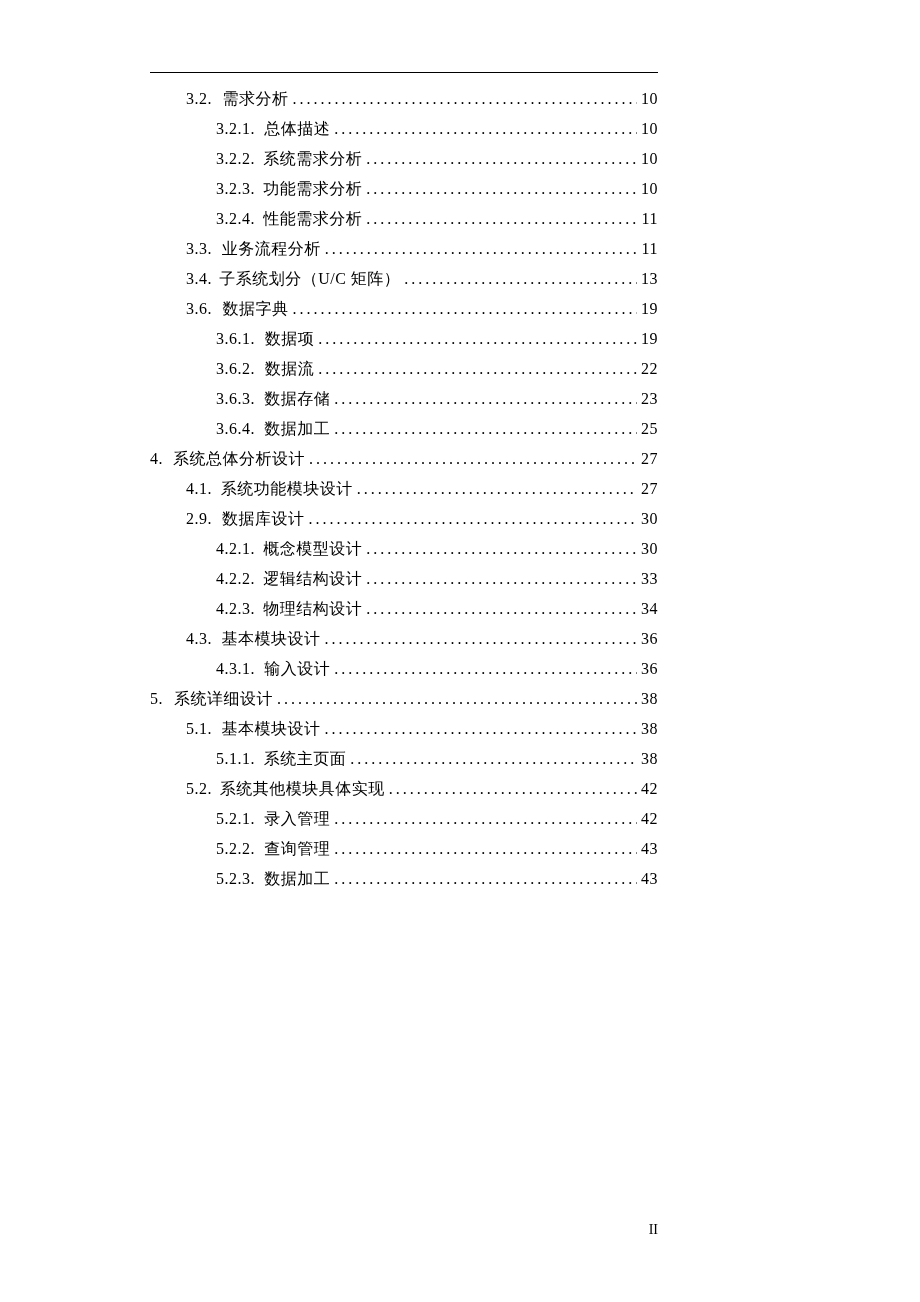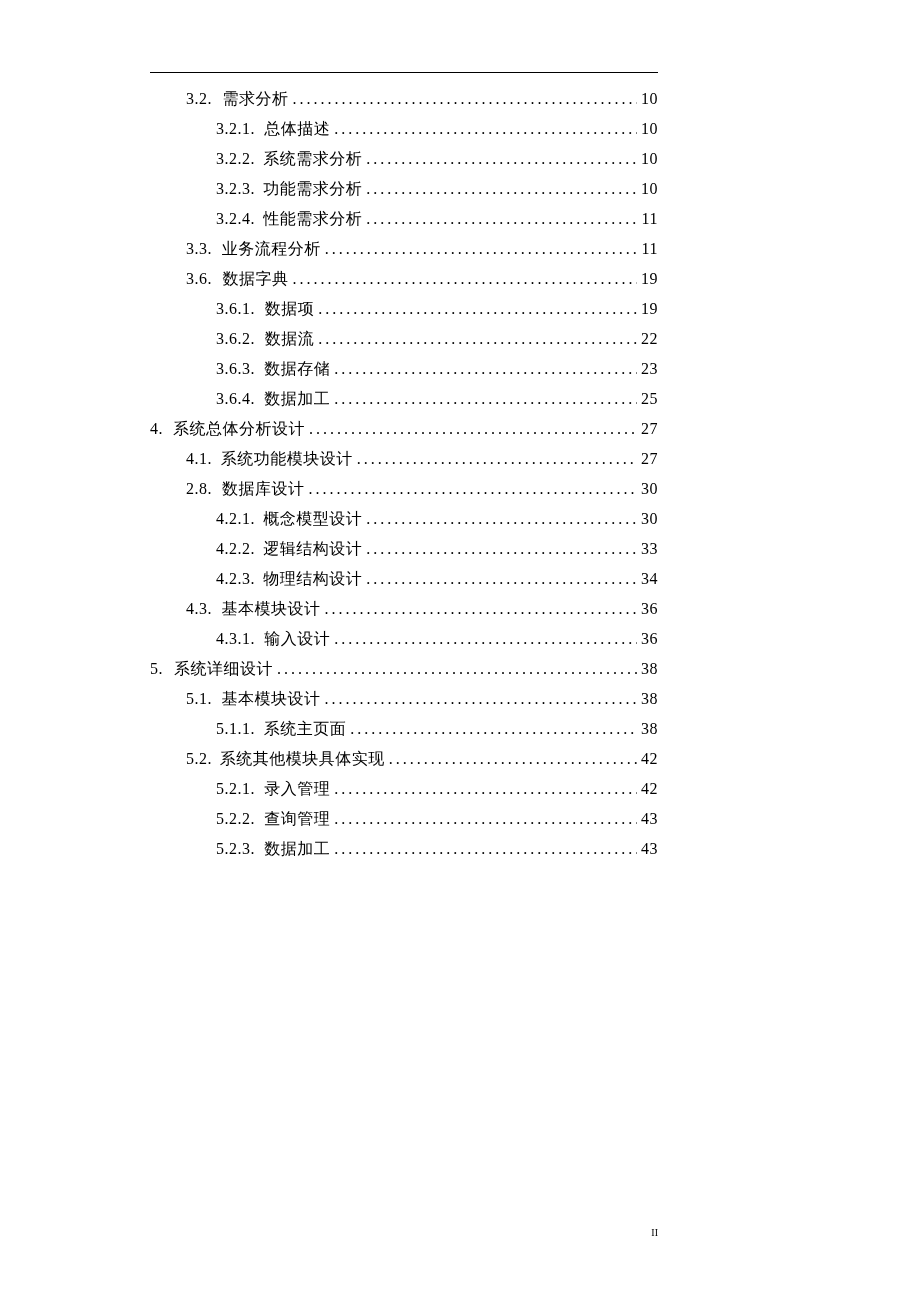--- a/index.html
+++ b/index.html
@@ -43,21 +43,21 @@
     }
     .toc-row .pg { flex: 0 0 auto; }
     .lvl-1 { padding-left: 0; }
     .lvl-2 { padding-left: 36px; }
     .lvl-3 { padding-left: 66px; }
     .page-num {
       position: absolute;
       bottom: 62px;
       right: 110px;
       font-family: "Times New Roman", serif;
-      font-size: 10px;
+      font-size: 14px;
     }
   </style>
 </head>
 <body>
 
 <div class="page">
   <div class="rule"></div>
 
   <ul class="toc-list" id="toc">
       <li class="toc-row lvl-2">
@@ -96,20 +96,27 @@
         <span class="pg">11</span>
       </li>
       <li class="toc-row lvl-2">
         <span class="num">3.3.</span>
         <span class="gap"></span>
         <span class="txt">业务流程分析</span>
         <span class="dots"></span>
         <span class="pg">11</span>
       </li>
       <li class="toc-row lvl-2">
+        <span class="num">3.4.</span>
+        <span class="gap"></span>
+        <span class="txt">子系统划分（U/C 矩阵）</span>
+        <span class="dots"></span>
+        <span class="pg">13</span>
+      </li>
+      <li class="toc-row lvl-2">
         <span class="num">3.6.</span>
         <span class="gap"></span>
         <span class="txt">数据字典</span>
         <span class="dots"></span>
         <span class="pg">19</span>
       </li>
       <li class="toc-row lvl-3">
         <span class="num">3.6.1.</span>
         <span class="gap"></span>
         <span class="txt">数据项</span>
@@ -145,21 +152,21 @@
         <span class="pg">27</span>
       </li>
       <li class="toc-row lvl-2">
         <span class="num">4.1.</span>
         <span class="gap"></span>
         <span class="txt">系统功能模块设计</span>
         <span class="dots"></span>
         <span class="pg">27</span>
       </li>
       <li class="toc-row lvl-2">
-        <span class="num">2.8.</span>
+        <span class="num">2.9.</span>
         <span class="gap"></span>
         <span class="txt">数据库设计</span>
         <span class="dots"></span>
         <span class="pg">30</span>
       </li>
       <li class="toc-row lvl-3">
         <span class="num">4.2.1.</span>
         <span class="gap"></span>
         <span class="txt">概念模型设计</span>
         <span class="dots"></span>

